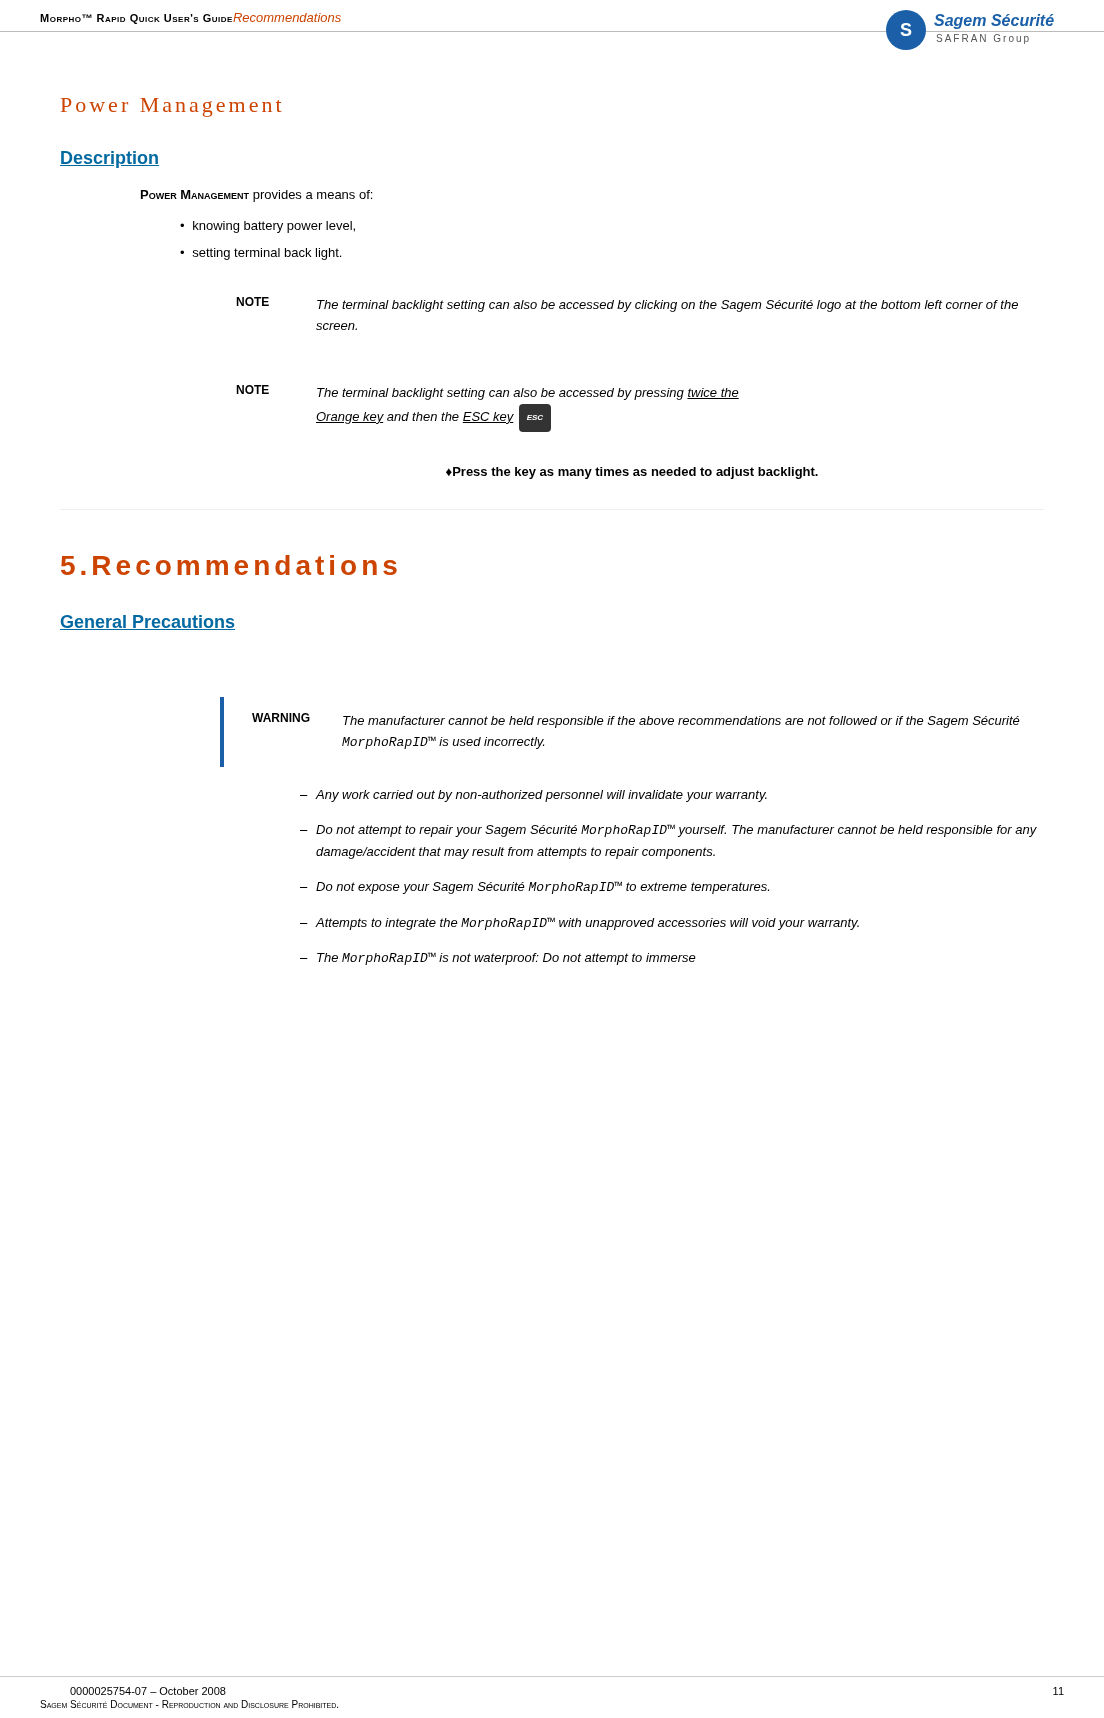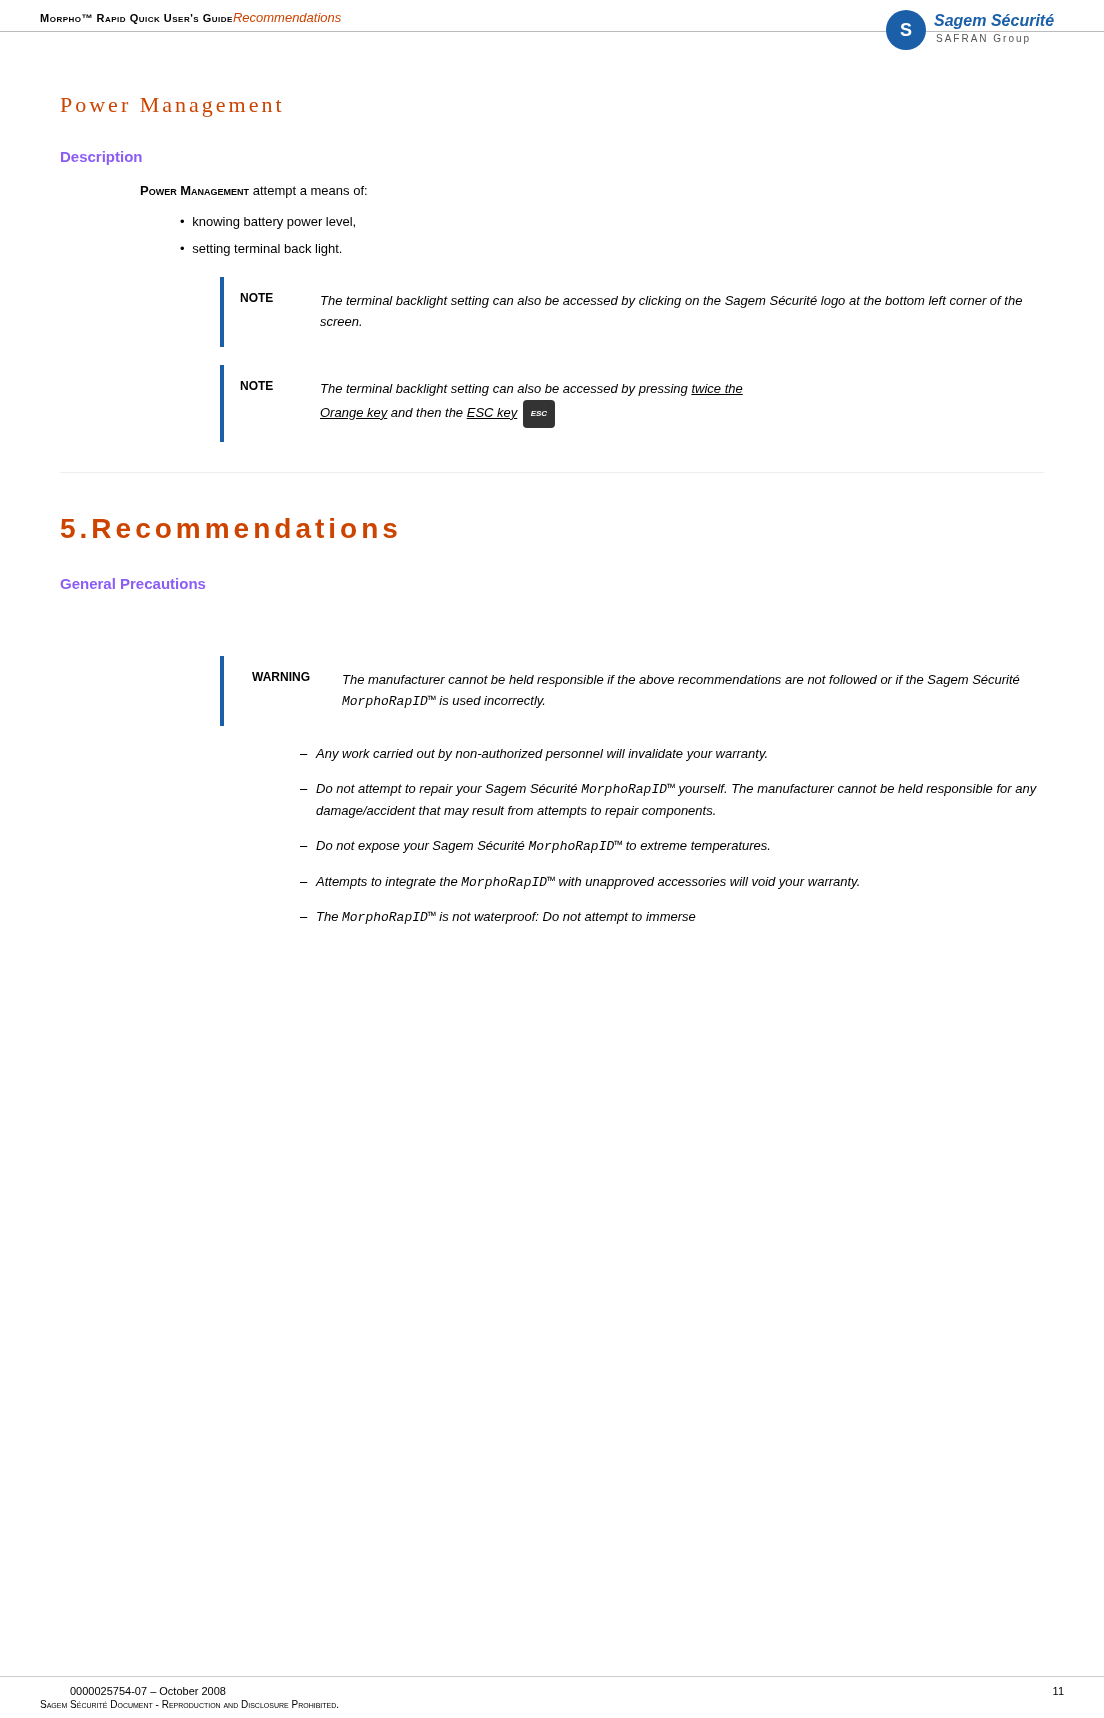--- a/index.html
+++ b/index.html
@@ -24,23 +24,24 @@
       font-weight: normal;
       color: #cc4400;
       letter-spacing: 3px;
       margin-bottom: 30px;
       margin-top: 20px;
       font-family: 'Times New Roman', serif;
     }
 
     
     .subsection-heading {
-      font-size: 15px;
-      font-weight: bold;
-      color: #8b5cf6;
+      font-size: 18px;
+      font-weight: bold;
+      color: #0369a1;
+      text-decoration: underline;
       margin-bottom: 16px;
       font-family: Arial, sans-serif;
     }
 
     
     .body-text {
       font-size: 13px;
       line-height: 1.6;
       margin-left: 80px;
       margin-bottom: 10px;
@@ -61,20 +62,21 @@
     .bullet-item::before {
       content: '•';
       margin-right: 4px;
     }
 
     
     .note-block {
       display: flex;
       margin: 18px 0 18px 160px;
       gap: 0;
+      flex-direction: column;
     }
     .note-left-bar {
       width: 4px;
       background: #1a5fa8;
       flex-shrink: 0;
     }
     .note-inner {
       display: flex;
       align-items: flex-start;
       padding: 14px 16px;
@@ -277,21 +279,21 @@
 <div class="page-content">
 
   <div style="margin-top: 30px; margin-bottom: 30px;">
     <h2 class="section-heading">Power Management</h2>
 
     <div style="margin-bottom: 20px;">
       <div class="subsection-heading">Description</div>
 
       <div class="body-text">
         <span class="body-text-sm-caps">Power Management</span>
-        <span> attempt a means of:</span>
+        <span> provides a means of:</span>
       </div>
 
       <div class="bullet-item">
         <span>knowing battery power level,</span>
       </div>
       <div class="bullet-item">
         <span>setting terminal back light.</span>
       </div>
 
       <div class="note-block">
@@ -307,20 +309,21 @@
         <div class="note-inner">
           <div class="note-label">NOTE</div>
           <div class="note-text">
             The terminal backlight setting can also be accessed by pressing <u>twice the</u><br>
             <u>Orange key</u> and then the <u>ESC key</u>
             <span class="esc-key">ESC</span>
           </div>
         </div>
       </div>
 
+      <div class="diamond-bullet">♦Press the key as many times as needed to adjust backlight.</div>
 
     </div>
   </div>
 
   <div style="border-top: 1px solid #eee; margin: 10px 0 20px 0;"></div>
 
   <div>
     <h2 class="chapter-heading">5.Recommendations</h2>
 
     <div>

